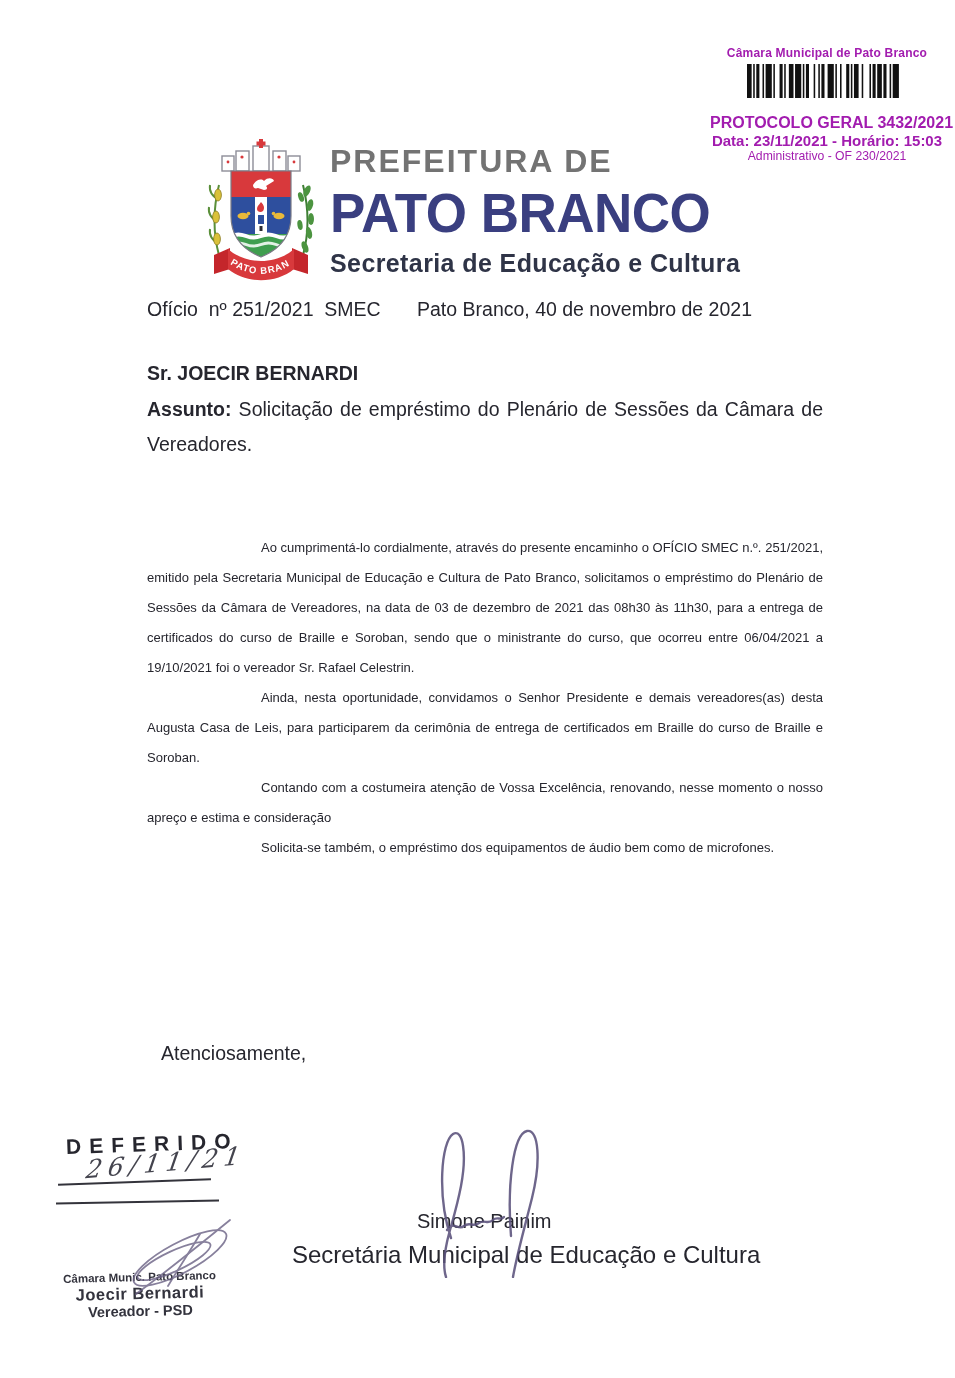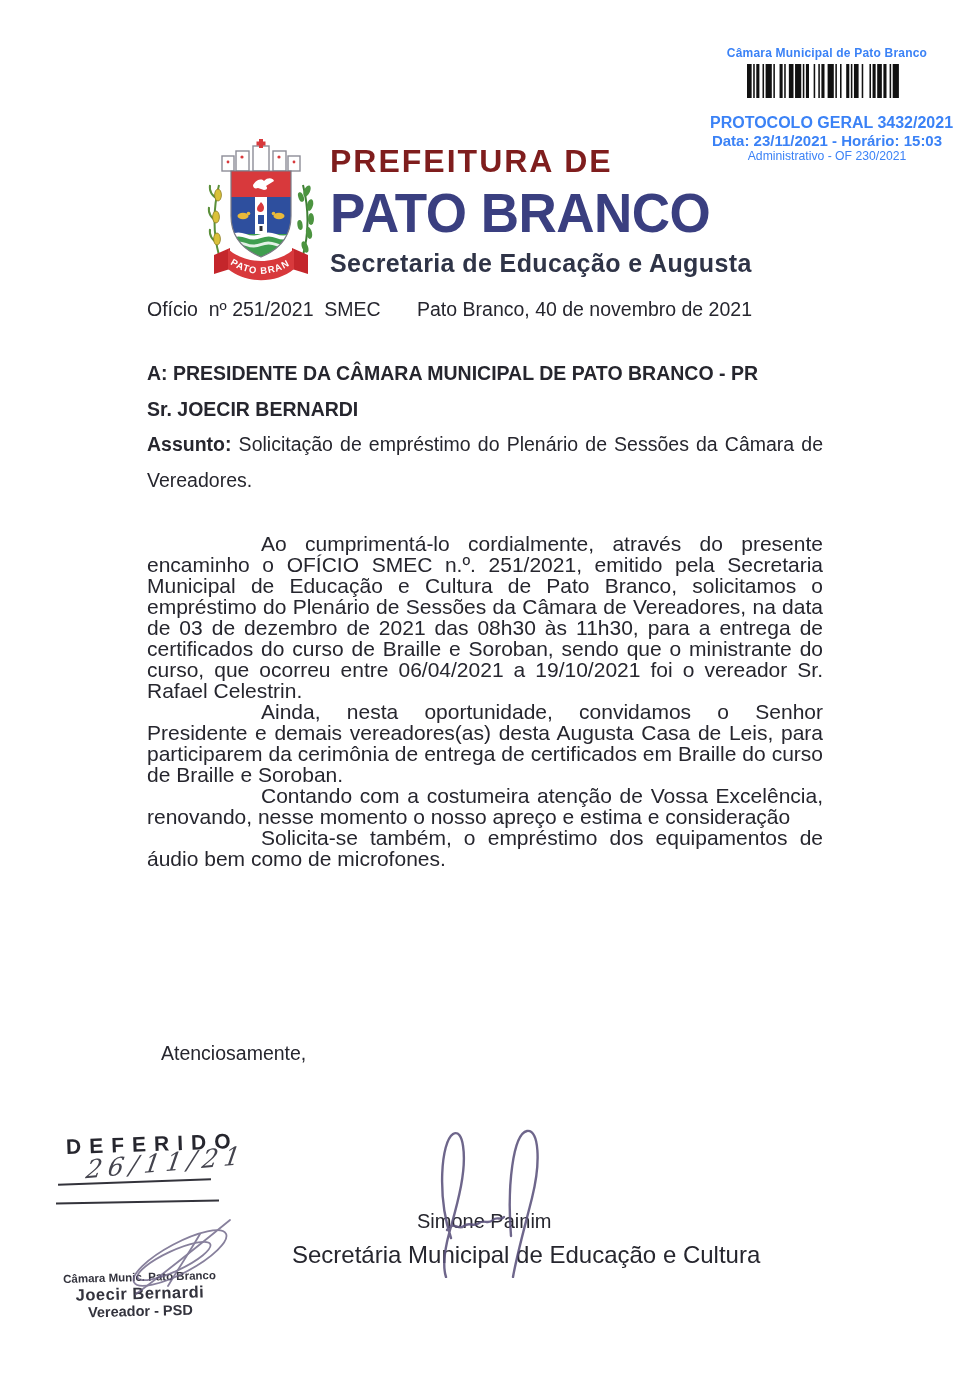--- a/index.html
+++ b/index.html
@@ -1,41 +1,41 @@
 <!DOCTYPE html>
 <html><head>
 <meta charset="utf-8">
 <style>
   html,body { margin:0; padding:0; background:#ffffff; }
   .page {
     position:relative; width:955px; height:1378px; background:#ffffff;
     font-family:"Liberation Sans", sans-serif; color:#26262e; overflow:hidden;
   }
   
-  .protocol-stamp { position:absolute; top:46px; left:710px; width:234px; text-align:center; color:#3b82f6; }
+  .protocol-stamp { position:absolute; top:46px; left:710px; width:234px; text-align:center; color:#a21caf; }
   .protocol-org  { font-size:12px; font-weight:bold; letter-spacing:.2px; margin-bottom:4px; white-space:nowrap; }
   .barcode-wrap  { width:160px; height:34px; margin:0 auto; }
   .protocol-l1   { font-size:16px;   font-weight:bold; margin-top:16px; white-space:nowrap; }
   .protocol-l2   { font-size:15px; font-weight:bold; white-space:nowrap; }
   .protocol-l3   { font-size:12.2px; font-weight:normal; white-space:nowrap; }
   
   .logo { position:absolute; left:204px; top:139px; width:114px; height:150px; }
   .lh-text  { position:absolute; left:330px; top:143px; }
-  .lh-prefix{ font-size:32px; font-weight:bold; letter-spacing:2px; color:#7f1d1d; }
+  .lh-prefix{ font-size:32px; font-weight:bold; letter-spacing:2px; color:#737373; }
   .lh-city  { font-size:53px; font-weight:bold; letter-spacing:-.5px; color:#3a3f80; margin-top:1px; transform:scaleY(1.04); transform-origin:left top; white-space:nowrap; }
   .lh-dept  { font-size:25px; font-weight:bold; letter-spacing:.4px; color:#2f3447; margin-top:7px; white-space:nowrap; }
   
   .ref-line { position:absolute; left:147px; top:298px; width:700px; font-size:19.5px; }
   .ref-oficio { white-space:pre; }
   .ref-date { position:absolute; left:270px; top:0; white-space:nowrap; }
   .addressee { position:absolute; left:147px; top:356px; width:676px; font-size:19.5px; line-height:35.5px; }
   .addressee p { margin:0; }
   .bold { font-weight:bold; }
   .subject-p { text-align:justify; }
-  .body-text { position:absolute; left:147px; top:533px; width:676px; font-size:21px; line-height:21px; text-align:justify; }
+  .body-text { position:absolute; left:147px; top:533px; width:676px; font-size:13px; line-height:30px; text-align:justify; }
   .body-text p { margin:0; text-indent:114px; }
   .closing { position:absolute; left:161px; top:1042px; font-size:19.5px; }
   
   .deferido-label { position:absolute; left:66px; top:1132px; font-size:21px; font-weight:bold; letter-spacing:8px; color:#26262e; transform:rotate(-2deg); white-space:nowrap; }
   .handwritten-date { position:absolute; left:86px; top:1148px; font-family:"DejaVu Serif", serif; font-style:italic; font-size:25px; letter-spacing:6px; color:#44444e; transform:rotate(-5deg) skewX(-14deg); white-space:nowrap; }
   .stamp-line-a { position:absolute; left:58px; top:1181px; width:153px; border-top:2px solid #33333b; transform:rotate(-2deg); }
   .stamp-line-b { position:absolute; left:56px; top:1201px; width:163px; border-top:2px solid #33333b; transform:rotate(-1deg); }
   
   .sim-sig  { position:absolute; left:423px; top:1126px; width:150px; height:152px; z-index:3; pointer-events:none; }
   .sim-name { position:absolute; left:417px; top:1210px; font-size:20px; white-space:nowrap; z-index:2; }
@@ -174,30 +174,29 @@
         <text font-family="Liberation Sans, sans-serif" font-size="9.5" font-weight="bold" fill="#ffffff" letter-spacing="1">
           <textPath href="#ribbonPath">PATO BRANCO</textPath>
         </text>
       </g>
     </svg>
   </div>
 
   <div class="lh-text">
     <div class="lh-prefix">PREFEITURA DE</div>
     <div class="lh-city">PATO BRANCO</div>
-    <div class="lh-dept">Secretaria de Educação e Augusta</div>
+    <div class="lh-dept">Secretaria de Educação e Cultura</div>
   </div>
 
   <div class="ref-line">
     <span class="ref-oficio">Ofício  nº 251/2021  SMEC</span>
     <span class="ref-date">Pato Branco, 40 de novembro de 2021</span>
   </div>
 
   <div class="addressee">
-    <p class="bold">A: PRESIDENTE DA CÂMARA MUNICIPAL DE PATO BRANCO - PR</p>
     <p class="bold">Sr. JOECIR BERNARDI</p>
     <p class="subject-p"><span class="bold">Assunto:</span><span> Solicitação de empréstimo do Plenário de Sessões da Câmara de Vereadores.</span></p>
   </div>
 
   <div class="body-text">
     <p>Ao cumprimentá-lo cordialmente, através do presente encaminho o OFÍCIO SMEC n.º. 251/2021, emitido pela Secretaria Municipal de Educação e Cultura de Pato Branco, solicitamos o empréstimo do Plenário de Sessões da Câmara de Vereadores, na data de 03 de dezembro de 2021 das 08h30 às 11h30, para a entrega de certificados do curso de Braille e Soroban, sendo que o ministrante do curso, que ocorreu entre 06/04/2021 a 19/10/2021 foi o vereador Sr. Rafael Celestrin.</p>
     <p>Ainda, nesta oportunidade, convidamos o Senhor Presidente e demais vereadores(as) desta Augusta Casa de Leis, para participarem da cerimônia de entrega de certificados em Braille do curso de Braille e Soroban.</p>
     <p>Contando com a costumeira atenção de Vossa Excelência, renovando, nesse momento o nosso apreço e estima e consideração</p>
     <p>Solicita-se também, o empréstimo dos equipamentos de áudio bem como de microfones.</p>
   </div>

